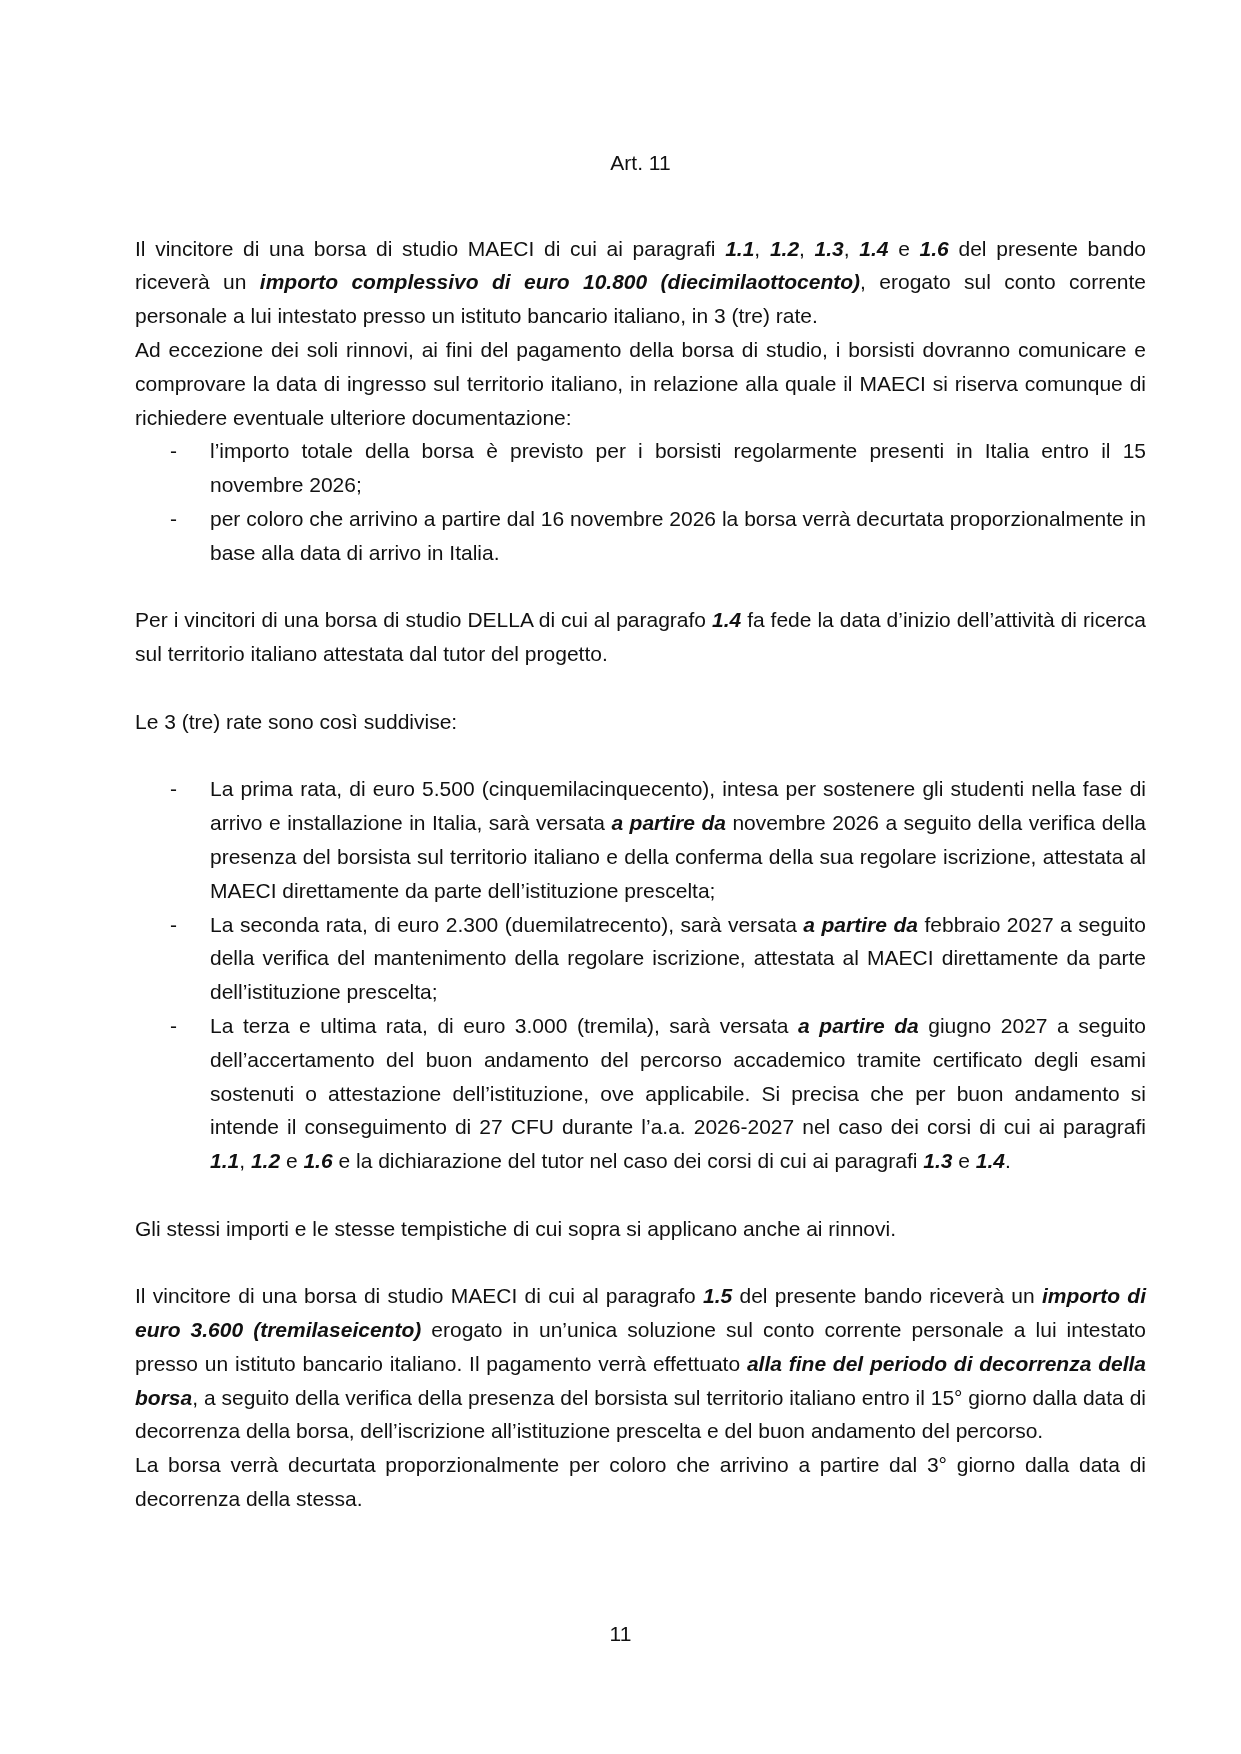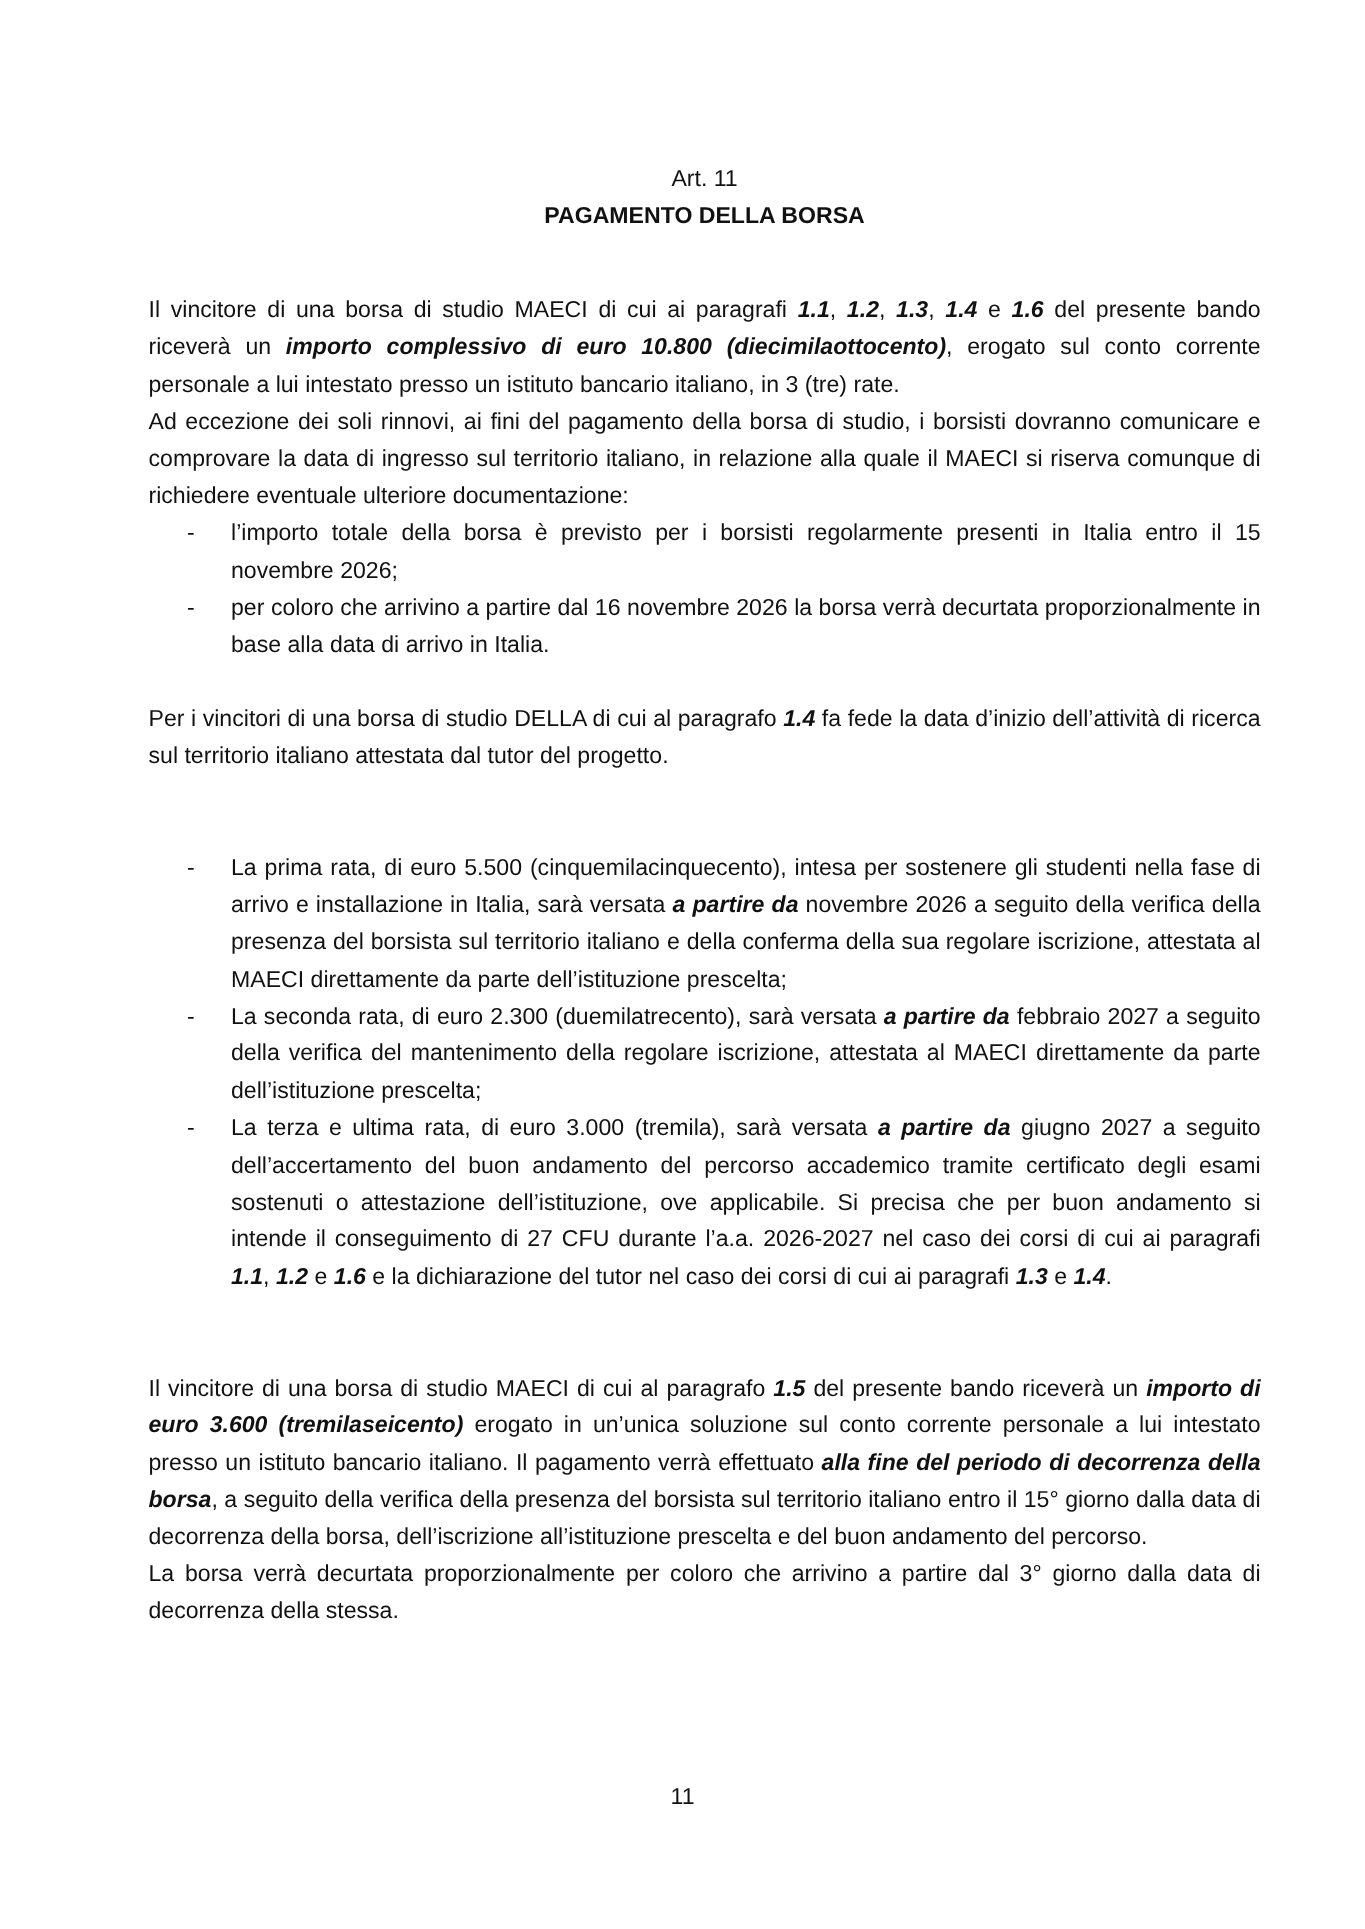--- a/index.html
+++ b/index.html
@@ -22,44 +22,45 @@
   .page-number {
     position: absolute; left: 0; width: 1241px; top: 1622px; text-align: center;
     font-family: "Liberation Sans", sans-serif; font-size: 21px; color: #111;
   }
 </style>
 </head>
 <body>
 
 <div class="page">
   <p class="center art-num">Art. 11</p>
-  <p class="center art-title">PAGAMENTO DELLA BORSA</p>
   <div class="gap1"></div>
   <div class="gap-small" style="height:18px"></div>
 
   <p><span>Il vincitore di una borsa di studio MAECI di cui ai paragrafi </span><b>1.1</b><span>, </span><b>1.2</b><span>, </span><b>1.3</b><span>, </span><b>1.4</b><span> e </span><b>1.6</b><span> del presente bando riceverà un </span><b>importo complessivo di euro 10.800 (diecimilaottocento)</b><span>, erogato sul conto corrente personale a lui intestato presso un istituto bancario italiano, in 3 (tre) rate.</span></p>
 
   <p>Ad eccezione dei soli rinnovi, ai fini del pagamento della borsa di studio, i borsisti dovranno comunicare e comprovare la data di ingresso sul territorio italiano, in relazione alla quale il MAECI si riserva comunque di richiedere eventuale ulteriore documentazione:</p>
   <ul class="dash">
     <li><span class="bullet">-</span><span>l’importo totale della borsa è previsto per i borsisti regolarmente presenti in Italia entro il 15 novembre 2026;</span></li>
     <li><span class="bullet">-</span><span>per coloro che arrivino a partire dal 16 novembre 2026 la borsa verrà decurtata proporzionalmente in base alla data di arrivo in Italia.</span></li>
   </ul>
   <div class="gap1"></div>
 
   <p><span>Per i vincitori di una borsa di studio DELLA di cui al paragrafo </span><b>1.4</b><span> fa fede la data d’inizio dell’attività di ricerca sul territorio italiano attestata dal tutor del progetto.</span></p>
   <div class="gap1"></div>
 
+  <p>Le 3 (tre) rate sono così suddivise:</p>
   <div class="gap1"></div>
 
   <ul class="dash">
     <li><span class="bullet">-</span><span>La prima rata, di euro 5.500 (cinquemilacinquecento), intesa per sostenere gli studenti nella fase di arrivo e installazione in Italia, sarà versata </span><b>a partire da</b><span> novembre 2026 a seguito della verifica della presenza del borsista sul territorio italiano e della conferma della sua regolare iscrizione, attestata al MAECI direttamente da parte dell’istituzione prescelta;</span></li>
     <li><span class="bullet">-</span><span>La seconda rata, di euro 2.300 (duemilatrecento), sarà versata </span><b>a partire da</b><span> febbraio 2027 a seguito della verifica del mantenimento della regolare iscrizione, attestata al MAECI direttamente da parte dell’istituzione prescelta;</span></li>
     <li><span class="bullet">-</span><span>La terza e ultima rata, di euro 3.000 (tremila), sarà versata </span><b>a partire da</b><span> giugno 2027 a seguito dell’accertamento del buon andamento del percorso accademico tramite certificato degli esami sostenuti o attestazione dell’istituzione, ove applicabile. Si precisa che per buon andamento si intende il conseguimento di 27 CFU durante l’a.a. 2026-2027 nel caso dei corsi di cui ai paragrafi </span><b>1.1</b><span>, </span><b>1.2</b><span> e </span><b>1.6</b><span> e la dichiarazione del tutor nel caso dei corsi di cui ai paragrafi </span><b>1.3</b><span> e </span><b>1.4</b><span>.</span></li>
   </ul>
   <div class="gap1"></div>
 
+  <p>Gli stessi importi e le stesse tempistiche di cui sopra si applicano anche ai rinnovi.</p>
   <div class="gap1"></div>
 
   <p><span>Il vincitore di una borsa di studio MAECI di cui al paragrafo </span><b>1.5</b><span> del presente bando riceverà un </span><b>importo di euro 3.600 (tremilaseicento)</b><span> erogato in un’unica soluzione sul conto corrente personale a lui intestato presso un istituto bancario italiano. Il pagamento verrà effettuato </span><b>alla fine del periodo di decorrenza della borsa</b><span>, a seguito della verifica della presenza del borsista sul territorio italiano entro il 15° giorno dalla data di decorrenza della borsa, dell’iscrizione all’istituzione prescelta e del buon andamento del percorso.</span></p>
   <p>La borsa verrà decurtata proporzionalmente per coloro che arrivino a partire dal 3° giorno dalla data di decorrenza della stessa.</p>
 </div>
 
 <div class="page-number">11</div>
 
 </body></html>

